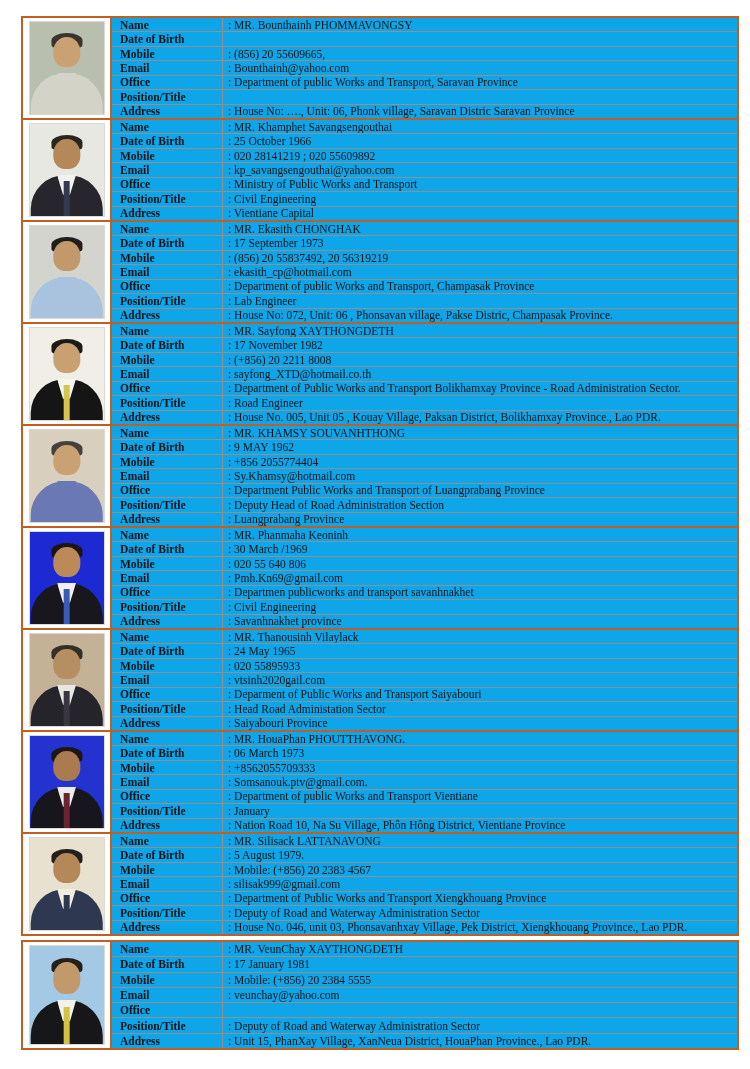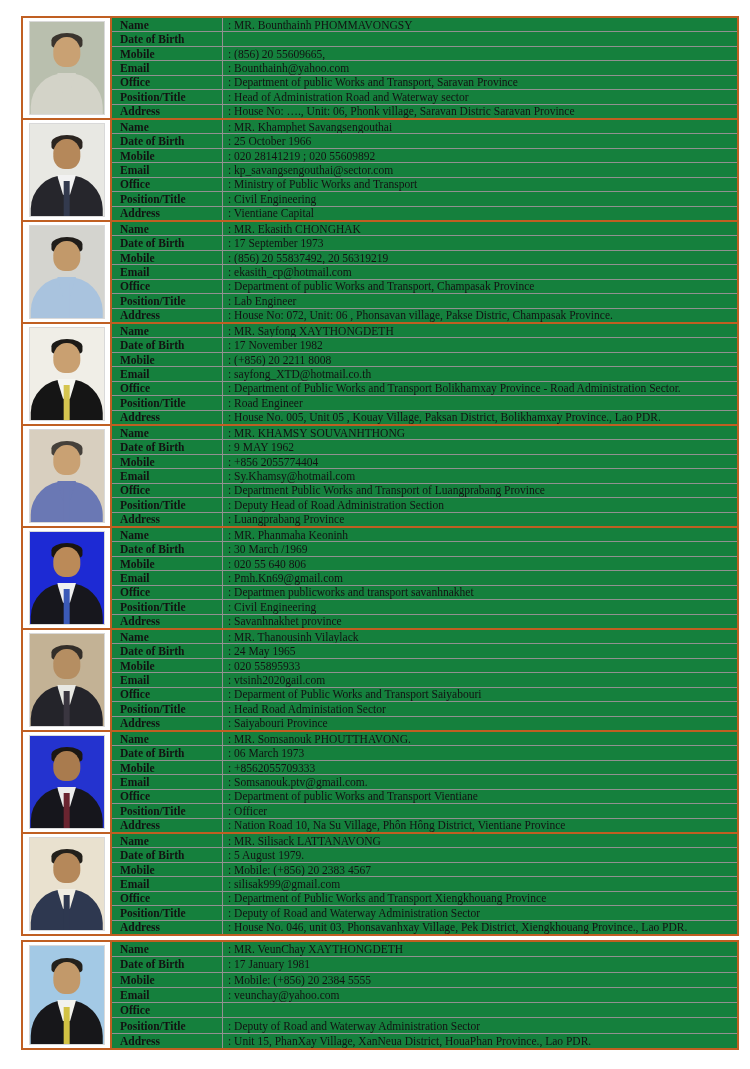--- a/index.html
+++ b/index.html
@@ -4,21 +4,21 @@
 <style>
   html,body{margin:0;padding:0;}
   body{
     width:750px;height:1069px;background:#ffffff;
     font-family:"Liberation Serif","DejaVu Serif",serif;
     color:#121212;overflow:hidden;
   }
   .doc{position:absolute;top:16px;left:21px;width:718px;}
   .block{
     display:flex;height:104px;box-sizing:border-box;
-    border:2px solid #c05f22;background:#15803d;
+    border:2px solid #c05f22;background:#0ea5e9;
   }
   .block + .block{margin-top:-2px;}
   .block.gap{margin-top:4px;height:110px;}
   .photo-cell{
     width:89px;min-width:89px;box-sizing:border-box;
     border-right:2px solid #c05f22;
     display:flex;align-items:center;justify-content:center;
     background:#ffffff;
   }
   .photo{
@@ -81,21 +81,20 @@
       <div class="frow">
           <div class="flabel">Email</div>
           <div class="fvalue">: Bounthainh@yahoo.com</div>
         </div>
       <div class="frow">
           <div class="flabel">Office</div>
           <div class="fvalue">: Department of public Works and Transport, Saravan Province</div>
         </div>
       <div class="frow">
           <div class="flabel">Position/Title</div>
-          <div class="fvalue">: Head of  Administration Road and Waterway sector</div>
         </div>
       <div class="frow">
           <div class="flabel">Address</div>
           <div class="fvalue">: House No: …., Unit:  06, Phonk village,  Saravan Distric Saravan Province</div>
         </div>
     </div>
   </div>
 
   <div class="block">
     <div class="photo-cell">
@@ -115,21 +114,21 @@
       <div class="frow">
           <div class="flabel">Date of Birth</div>
           <div class="fvalue">: 25 October 1966</div>
         </div>
       <div class="frow">
           <div class="flabel">Mobile</div>
           <div class="fvalue">: 020 28141219 ; 020 55609892</div>
         </div>
       <div class="frow">
           <div class="flabel">Email</div>
-          <div class="fvalue">: kp_savangsengouthai@sector.com</div>
+          <div class="fvalue">: kp_savangsengouthai@yahoo.com</div>
         </div>
       <div class="frow">
           <div class="flabel">Office</div>
           <div class="fvalue">: Ministry of Public Works and Transport</div>
         </div>
       <div class="frow">
           <div class="flabel">Position/Title</div>
           <div class="fvalue">: Civil Engineering</div>
         </div>
       <div class="frow">
@@ -355,41 +354,41 @@
         <div class="p-hair"></div>
         <div class="p-head"></div>
         <div class="p-body"></div>
         <div class="p-shirt"></div>
         <div class="p-tie"></div>
       </div>
     </div>
     <div class="fields">
       <div class="frow">
           <div class="flabel">Name</div>
-          <div class="fvalue">: MR. Somsanouk PHOUTTHAVONG.</div>
+          <div class="fvalue">: MR. HouaPhan PHOUTTHAVONG.</div>
         </div>
       <div class="frow">
           <div class="flabel">Date of Birth</div>
           <div class="fvalue">: 06 March 1973</div>
         </div>
       <div class="frow">
           <div class="flabel">Mobile</div>
           <div class="fvalue">: +8562055709333</div>
         </div>
       <div class="frow">
           <div class="flabel">Email</div>
           <div class="fvalue">: Somsanouk.ptv@gmail.com.</div>
         </div>
       <div class="frow">
           <div class="flabel">Office</div>
           <div class="fvalue">: Department of public Works and Transport Vientiane</div>
         </div>
       <div class="frow">
           <div class="flabel">Position/Title</div>
-          <div class="fvalue">: Officer</div>
+          <div class="fvalue">: January</div>
         </div>
       <div class="frow">
           <div class="flabel">Address</div>
           <div class="fvalue">: Nation Road 10, Na Su Village, Phôn Hông District, Vientiane Province</div>
         </div>
     </div>
   </div>
 
   <div class="block">
     <div class="photo-cell">

